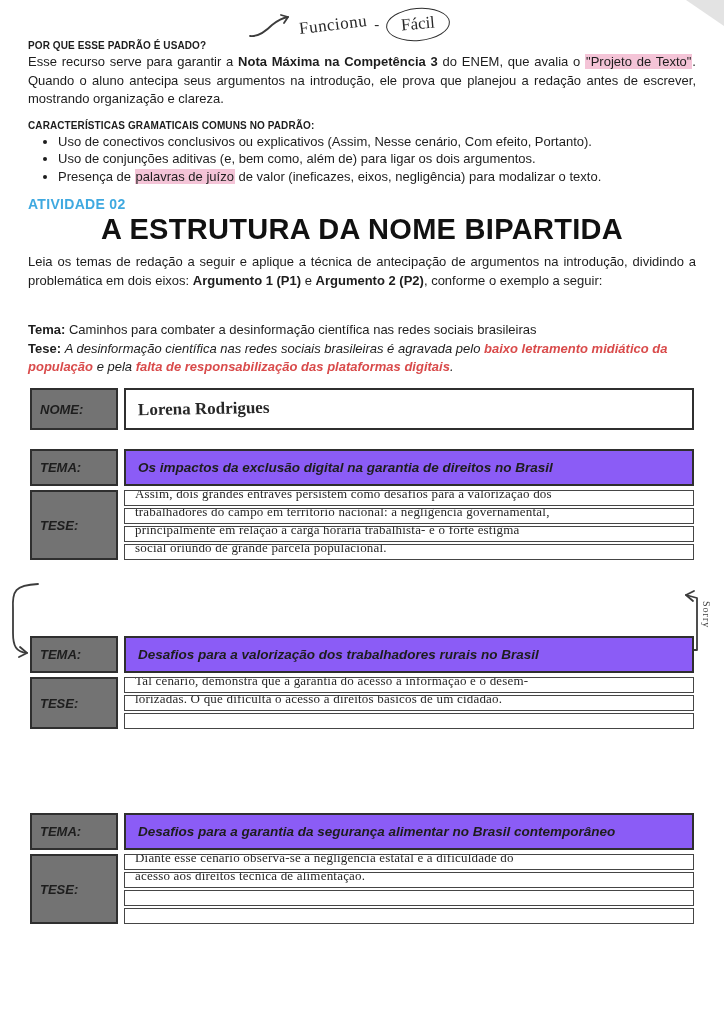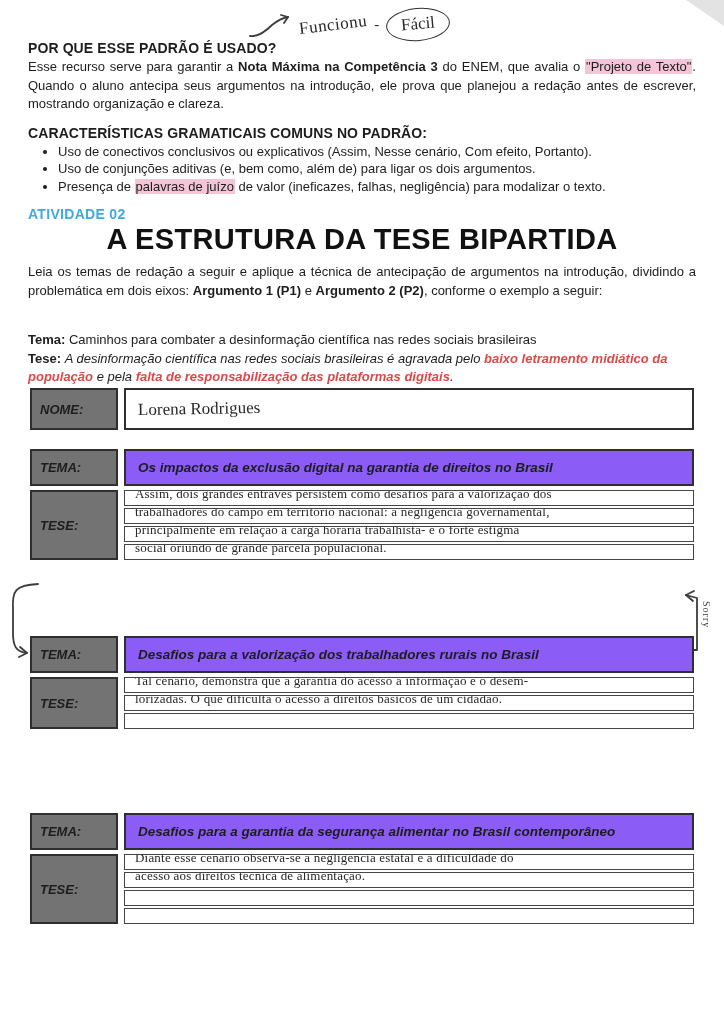--- a/index.html
+++ b/index.html
@@ -9,21 +9,21 @@
     width:724px; height:1024px;
     margin:0 auto;
     background:#ffffff;
     font-family:"Liberation Sans", sans-serif;
     color:#1d1d1d;
     overflow:hidden;
   }
   .content { padding:40px 28px 0 28px; }
 
   
-  .h-bold { font-size:14px; font-weight:800; letter-spacing:.1px; }
+  .h-bold { font-size:10px; font-weight:800; letter-spacing:.1px; }
   .para { font-size:13px; line-height:18.5px; text-align:justify; margin-top:2px; }
   .b { font-weight:800; }
   .hl { background:#f4c4d7; padding:0 1px; }
   ul.bullets { margin:2px 0 0 30px; }
   ul.bullets li { font-size:13px; line-height:17.5px; }
   .kicker { margin-top:11px; text-align:left; font-size:14px; font-weight:800; color:#3fa9e0; letter-spacing:.3px; }
   .title { text-align:center; font-size:29px; font-weight:800; letter-spacing:.3px; color:#111; margin-top:1px; }
   .instr { margin-top:7px; }
   .example { margin-top:31px; font-size:13px; line-height:18.5px; }
   .example .it { font-style:italic; }
@@ -41,21 +41,21 @@
   
   .abs { position:absolute; left:30px; width:664px; }
   .row { display:flex; }
   .lbl {
     width:88px; flex:0 0 88px; border:2px solid #2f2f2f; background:#737373;
     display:flex; align-items:center; padding-left:8px;
     font-size:13px; font-weight:700; font-style:italic;
   }
   .val { flex:1; margin-left:6px; border:2px solid #2f2f2f; background:#fff; display:flex; align-items:center; }
   .name-row { height:42px; }
-  .name-row .val { padding-left:12px; }
+  .name-row .val { padding-left:12px;font-weight:bold; }
   .name-row .hw { font-size:17px; transform:rotate(-1deg); }
   .tema-row { height:37px; }
   .tema-row .val { background:#8b5cf6; padding-left:12px; font-size:13.5px; font-weight:700; font-style:italic; }
   .tese-row { margin-top:4px; }
   .tese-lines { flex:1; margin-left:6px; display:flex; flex-direction:column; gap:2px; }
   .tese-line {
     height:16px; border:1.5px solid #454545; background:#fff;
     display:flex; align-items:flex-end; padding:0 6px 3px 10px;
     font-family:cursive; font-size:13px; color:#262626;
     white-space:nowrap; overflow:hidden; letter-spacing:.2px;
@@ -91,25 +91,25 @@
 
     <div class="h-bold">POR QUE ESSE PADRÃO É USADO?</div>
     <div class="para">
       <span>Esse recurso serve para garantir a </span><span class="b">Nota Máxima na Competência 3</span><span> do ENEM, que avalia o </span><span class="hl">"Projeto de Texto"</span><span>. Quando o aluno antecipa seus argumentos na introdução, ele prova que planejou a redação antes de escrever, mostrando organização e clareza.</span>
     </div>
 
     <div class="h-bold" style="margin-top:11px">CARACTERÍSTICAS GRAMATICAIS COMUNS NO PADRÃO:</div>
     <ul class="bullets">
       <li>Uso de conectivos conclusivos ou explicativos (Assim, Nesse cenário, Com efeito, Portanto).</li>
       <li>Uso de conjunções aditivas (e, bem como, além de) para ligar os dois argumentos.</li>
-      <li><span>Presença de </span><span class="hl">palavras de juízo</span><span> de valor (ineficazes, falhas, negligência) para modalizar o texto.</span></li>
+      <li><span>Presença de </span><span class="hl">palavras de juízo</span><span> de valor (ineficazes, eixos, negligência) para modalizar o texto.</span></li>
     </ul>
 
     <div class="kicker">ATIVIDADE 02</div>
-    <div class="title">A ESTRUTURA DA TESE BIPARTIDA</div>
+    <div class="title">A ESTRUTURA DA NOME BIPARTIDA</div>
 
     <div class="para instr">
       <span>Leia os temas de redação a seguir e aplique a técnica de antecipação de argumentos na introdução, dividindo a problemática em dois eixos: </span><span class="b">Argumento 1 (P1)</span><span> e </span><span class="b">Argumento 2 (P2)</span><span>, conforme o exemplo a seguir:</span>
     </div>
 
     <div class="example">
       <div>
         <span class="b">Tema:</span>
         <span>Caminhos para combater a desinformação científica nas redes sociais brasileiras</span>
       </div>

